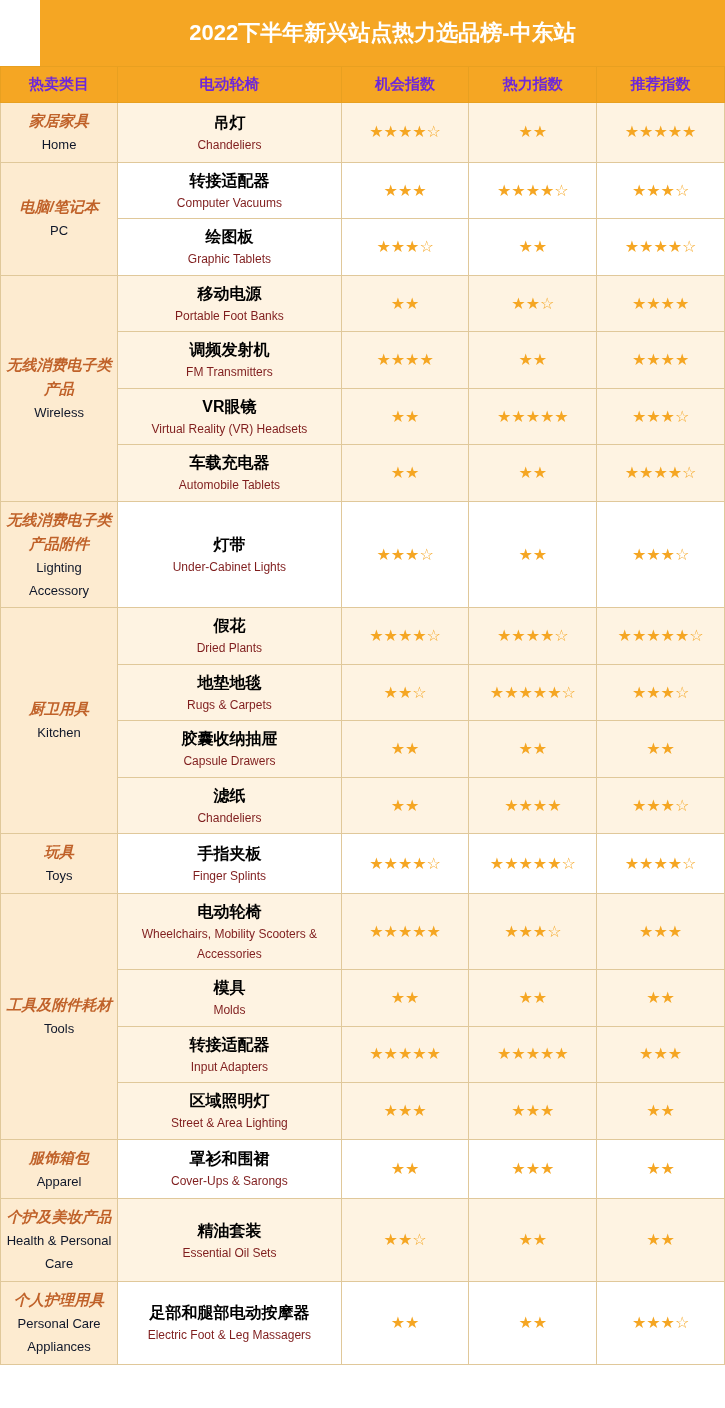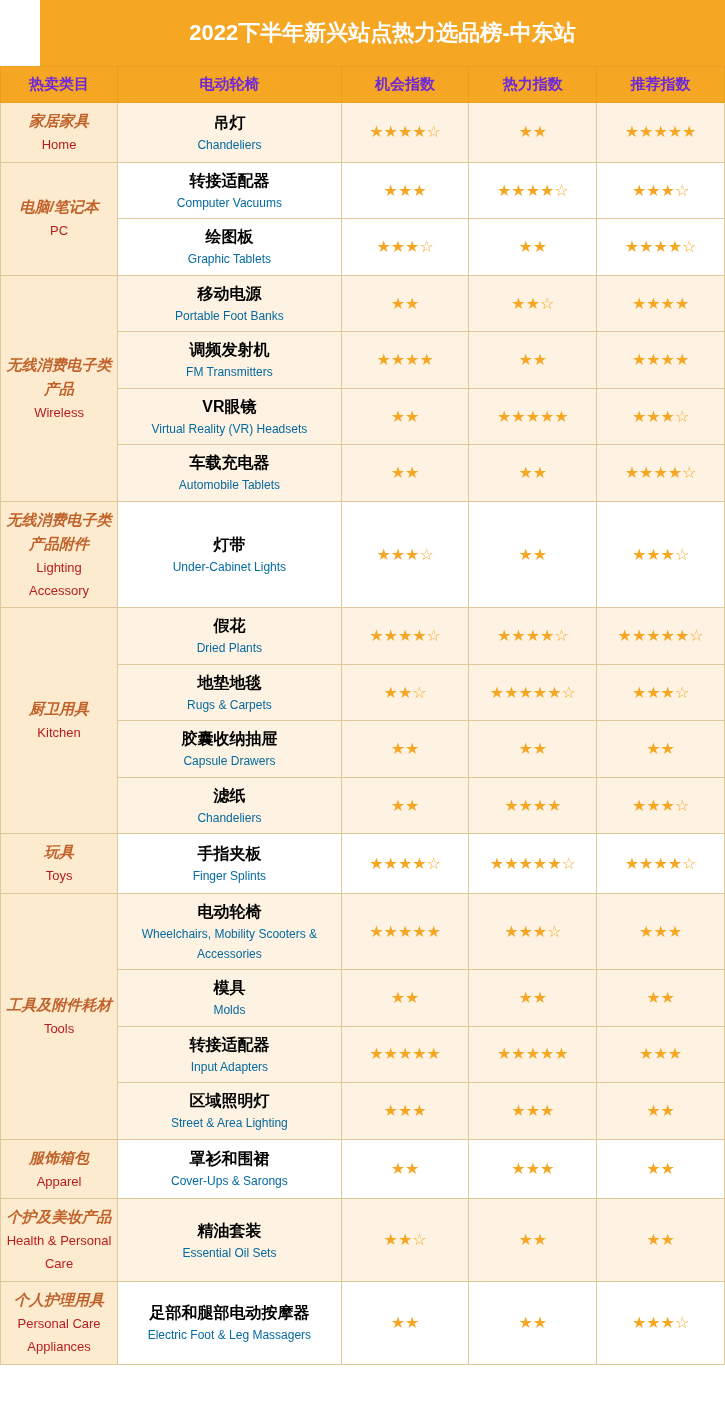--- a/index.html
+++ b/index.html
@@ -39,24 +39,24 @@
     }
     .cat-col {
       background: #FDEBD0;
       font-size: 14px;
       font-weight: normal;
       color: #333;
       width: 110px;
       line-height: 1.6;
     }
     .cat-col .cn { font-weight: bold; font-size: 15px; color: #c0622a; font-style: italic; }
-    .cat-col .en { font-size: 13px; color: #b91c1c; }
+    .cat-col .en { font-size: 13px; color: #0f172a; }
     .product-col { width: 210px; }
     .product-col .cn { font-weight: bold; font-size: 16px; }
-    .product-col .en { font-size: 12px; color: #0369a1; }
+    .product-col .en { font-size: 12px; color: #7f1d1d; }
     .stars-col { width: 120px; font-size: 16px; color: #F5A623; }
     .odd-row td { background: #fff; }
     .even-row td { background: #FEF3E2; }
     .cat-col { background: #FDEBD0 !important; }
   </style>
 </head>
 <body>
 
 <div class="page-title">2022下半年新兴站点热力选品榜-中东站</div>
 

